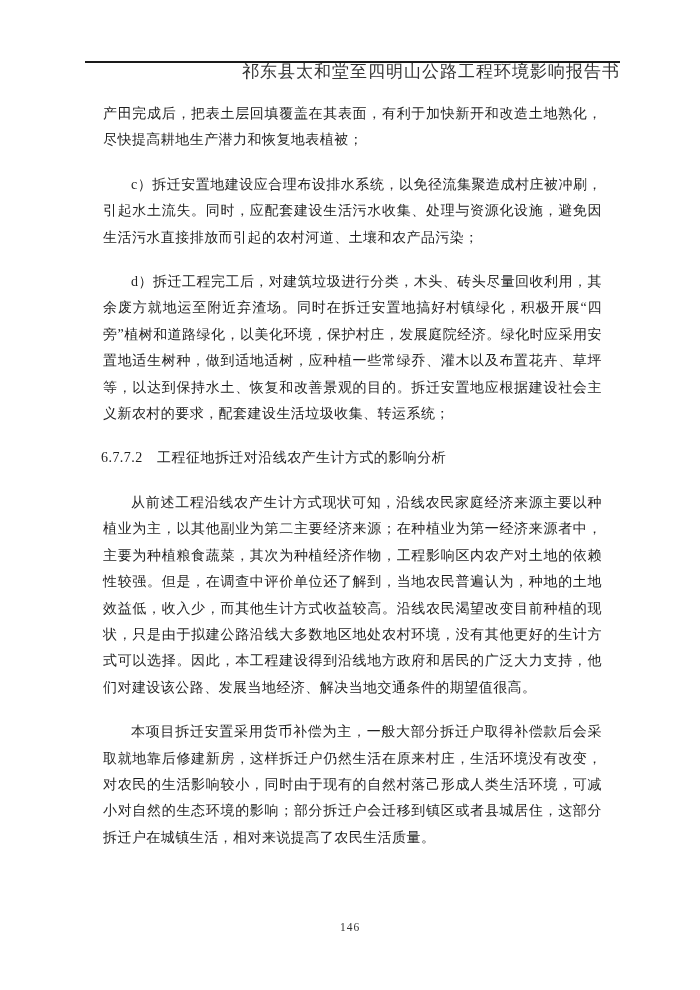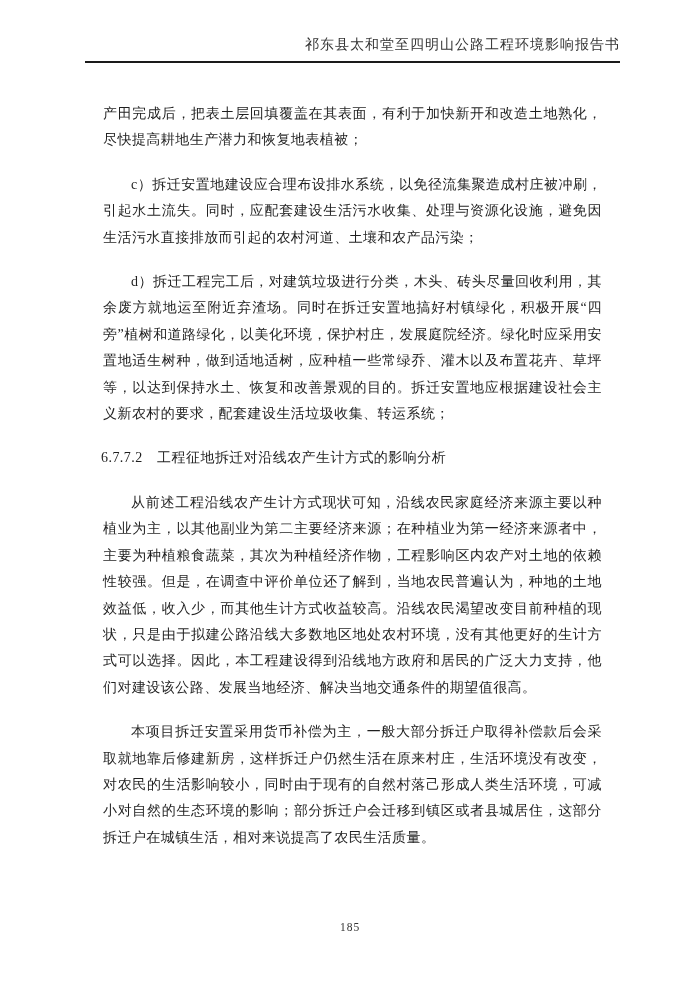--- a/index.html
+++ b/index.html
@@ -7,23 +7,23 @@
     position:relative;
     width:700px;height:990px;
     margin:0 auto;
     background:#ffffff;
     font-family:"Liberation Serif","DejaVu Serif",serif;
     color:#262626;
     overflow:hidden;
   }
   .header{
     position:absolute;
-    left:85px;width:535px;top:36px;
+    left:85px;width:535px;top:60px;
     text-align:right;
-    font-size:14px;
+    font-size:17px;
     letter-spacing:1px;
     color:#333333;
   }
   .header-rule{
     position:absolute;
     left:85px;width:535px;top:61px;
     border-top:2.5px solid #1a1a1a;
     height:0;
   }
   .body-text{
@@ -57,15 +57,15 @@
 
   <div class="body-text">
     <p class="para no-indent">产田完成后，把表土层回填覆盖在其表面，有利于加快新开和改造土地熟化，尽快提高耕地生产潜力和恢复地表植被；</p>
     <p class="para">c）拆迁安置地建设应合理布设排水系统，以免径流集聚造成村庄被冲刷，引起水土流失。同时，应配套建设生活污水收集、处理与资源化设施，避免因生活污水直接排放而引起的农村河道、土壤和农产品污染；</p>
     <p class="para">d）拆迁工程完工后，对建筑垃圾进行分类，木头、砖头尽量回收利用，其余废方就地运至附近弃渣场。同时在拆迁安置地搞好村镇绿化，积极开展“四旁”植树和道路绿化，以美化环境，保护村庄，发展庭院经济。绿化时应采用安置地适生树种，做到适地适树，应种植一些常绿乔、灌木以及布置花卉、草坪等，以达到保持水土、恢复和改善景观的目的。拆迁安置地应根据建设社会主义新农村的要求，配套建设生活垃圾收集、转运系统；</p>
     <p class="heading">6.7.7.2　工程征地拆迁对沿线农产生计方式的影响分析</p>
     <p class="para">从前述工程沿线农产生计方式现状可知，沿线农民家庭经济来源主要以种植业为主，以其他副业为第二主要经济来源；在种植业为第一经济来源者中，主要为种植粮食蔬菜，其次为种植经济作物，工程影响区内农产对土地的依赖性较强。但是，在调查中评价单位还了解到，当地农民普遍认为，种地的土地效益低，收入少，而其他生计方式收益较高。沿线农民渴望改变目前种植的现状，只是由于拟建公路沿线大多数地区地处农村环境，没有其他更好的生计方式可以选择。因此，本工程建设得到沿线地方政府和居民的广泛大力支持，他们对建设该公路、发展当地经济、解决当地交通条件的期望值很高。</p>
     <p class="para">本项目拆迁安置采用货币补偿为主，一般大部分拆迁户取得补偿款后会采取就地靠后修建新房，这样拆迁户仍然生活在原来村庄，生活环境没有改变，对农民的生活影响较小，同时由于现有的自然村落己形成人类生活环境，可减小对自然的生态环境的影响；部分拆迁户会迁移到镇区或者县城居住，这部分拆迁户在城镇生活，相对来说提高了农民生活质量。</p>
   </div>
 
-  <div class="footer">185</div>
+  <div class="footer">146</div>
 
 </div>
 
 </body></html>

